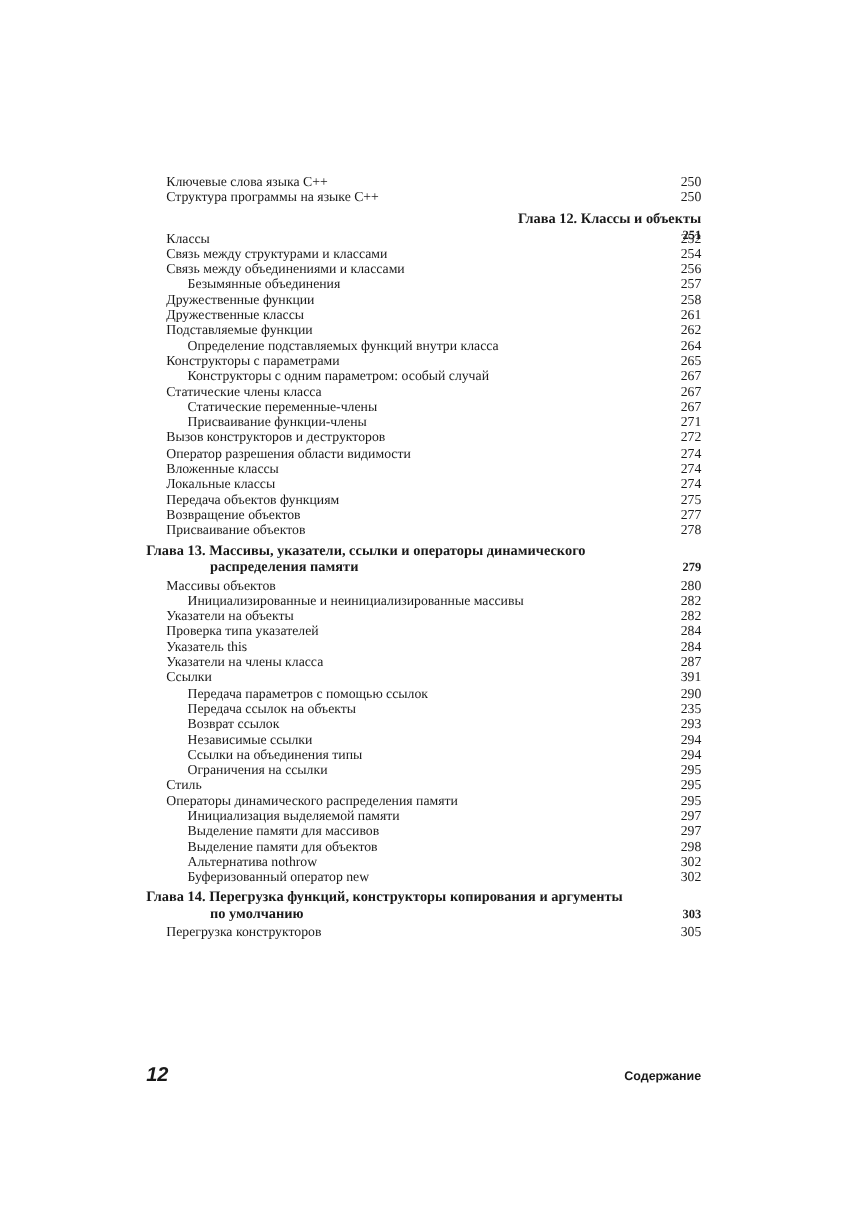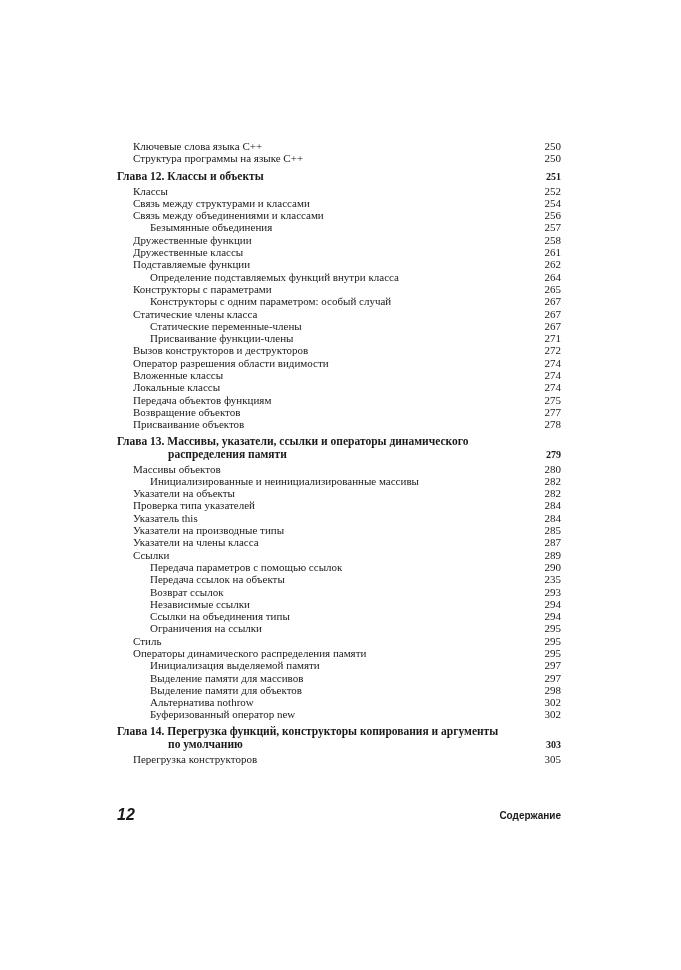--- a/index.html
+++ b/index.html
@@ -9,22 +9,22 @@
     .row { display: flex; justify-content: space-between; align-items: flex-end;
            font-size: 11px; line-height: 12.3px; height: 12.3px; white-space: nowrap; }
     .row .num { text-align: right; }
     .l1 { padding-left: 16px; }
     .l2 { padding-left: 33px; margin-top: 12px; }
     .chapter { font-weight: bold; font-size: 11.5px; margin-top: 4px; margin-bottom: 2px;
                display: flex; justify-content: space-between; align-items: flex-end; }
     .chapter .ctitle { line-height: 13px; }
     .chapter .ctitle .cont { display: block; padding-left: 51px; font-family: Liberation Serif, serif; }
     .chapter .num { font-weight: bold; font-size: 10px; line-height: 13px; }
-    .chapter.single { height: 14px; }
-    .footer { position: absolute; left: 117px; top: 806px; width: 444px;
+    .chapter.single { height: 14px; flex-direction: column; }
+    .footer { position: absolute; left: 117px; top: 852px; width: 444px;
               display: flex; justify-content: space-between; align-items: center;
               font-family: "Liberation Sans", sans-serif; }
     .footer .pnum { font-weight: bold; font-style: italic; font-size: 16px; }
     .footer .ftitle { font-weight: bold; font-size: 10px; }
   </style>
 </head>
 <body>
 
 <div class="toc">
   <div id="pre">
@@ -147,30 +147,26 @@
       </div>
       <div class="row">
         <span class="l1">Проверка типа указателей</span>
         <span class="num">284</span>
       </div>
       <div class="row">
         <span class="l1">Указатель this</span>
         <span class="num">284</span>
       </div>
       <div class="row">
-        <span class="l1">Указатели на производные типы</span>
-        <span class="num">285</span>
-      </div>
-      <div class="row">
         <span class="l1">Указатели на члены класса</span>
         <span class="num">287</span>
       </div>
       <div class="row">
         <span class="l1">Ссылки</span>
-        <span class="num">289</span>
+        <span class="num">391</span>
       </div>
       <div class="row">
         <span class="l2">Передача параметров с помощью ссылок</span>
         <span class="num">290</span>
       </div>
       <div class="row">
         <span class="l2">Передача ссылок на объекты</span>
         <span class="num">235</span>
       </div>
       <div class="row">

